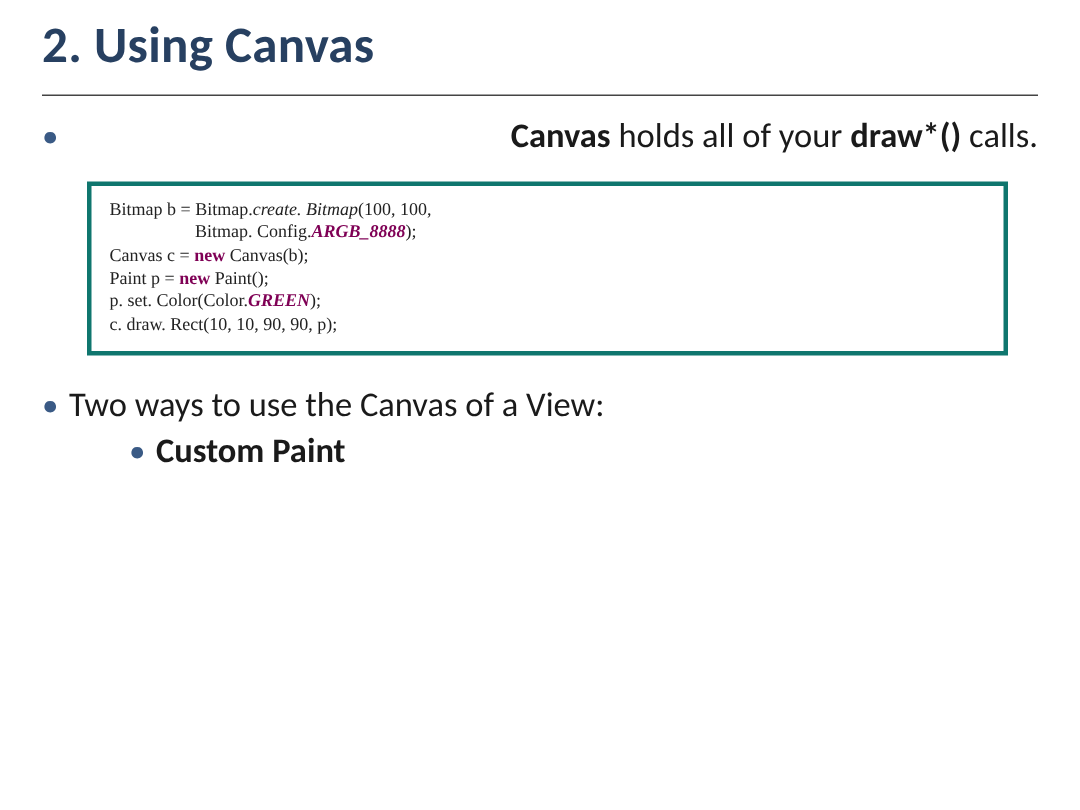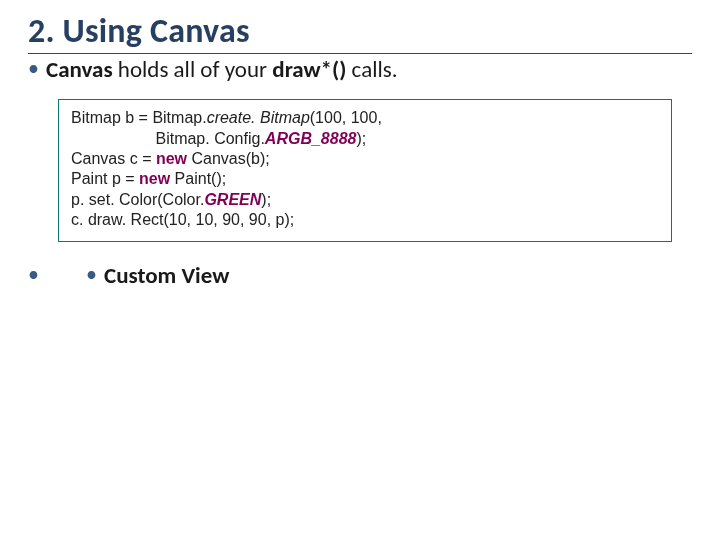--- a/index.html
+++ b/index.html
@@ -8,49 +8,51 @@
     height: 540px;
     background: #ffffff;
     font-family: Calibri, "Segoe UI", Arial, sans-serif;
     padding: 10px 28px 0 28px;
     color: #333;
   }
   .title {
     font-size: 34px;
     font-weight: 700;
     color: #274061;
-    padding-bottom: 2px;
+    padding-bottom: 12px;
     border-bottom: 1px solid #444;
+    margin-bottom: 12px;
     letter-spacing: 0.2px;
   }
   .bullets {
     list-style: none;
     font-size: 23px;
     color: #1a1a1a;
     margin-bottom: 14px;
   }
   .bullets li {
     position: relative;
     padding-left: 18px;
     line-height: 1.35;
+    text-align: right;
   }
   .bullets li::before {
     content: "•";
     position: absolute;
     left: 0;
     color: #3a5a85;
     font-size: 22px;
     line-height: 1.35;
   }
   .codebox {
-    border: 1px solid #0f766e;
+    border: 3px solid #0f766e;
     padding: 8px 12px 10px 12px;
     margin: 6px 20px 18px 30px;
-    font-family: Liberation Sans, sans-serif;
-    font-size: 16px;
+    font-family: Liberation Serif, serif;
+    font-size: 12px;
     line-height: 1.28;
     color: #222;
     white-space: pre;
   }
   .kw { color: #7f0055; font-weight: bold; }          
   .em { font-style: italic; }
   .emkw { font-style: italic; color: #7f0055; font-weight: bold; }
   .bullets2 {
     list-style: none;
     font-size: 23px;
@@ -101,17 +103,18 @@
 
 <div class="codebox"><span>Bitmap b = Bitmap.</span><span class="em">create. Bitmap</span><span>(100, 100,</span>
 <span>                   Bitmap. Config.</span><span class="emkw">ARGB_8888</span><span>);</span>
 <span>Canvas c = </span><span class="kw">new</span><span> Canvas(b);</span>
 <span>Paint p = </span><span class="kw">new</span><span> Paint();</span>
 <span>p. set. Color(Color.</span><span class="emkw">GREEN</span><span>);</span>
 <span>c. draw. Rect(10, 10, 90, 90, p);</span></div>
 
 <ul class="bullets2">
   <li>
+    <span>Two ways to use the Canvas of a View:</span>
     <ul class="sub">
-      <li><b>Custom View</b></li>
+      <li><b>Custom Paint</b></li>
     </ul>
   </li>
 </ul>
 
 </body></html>

